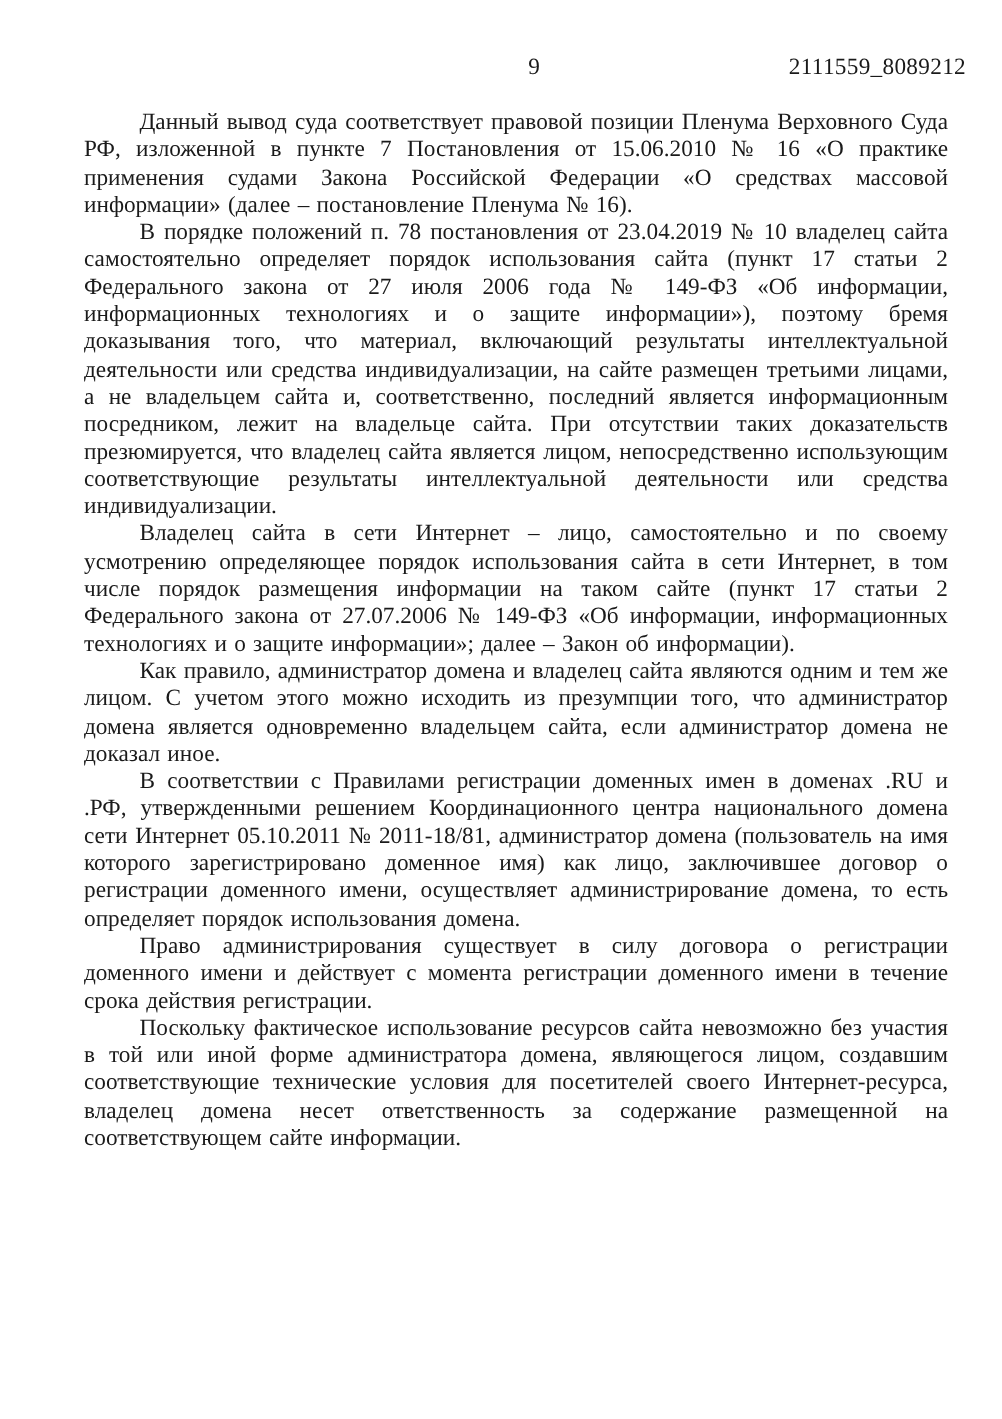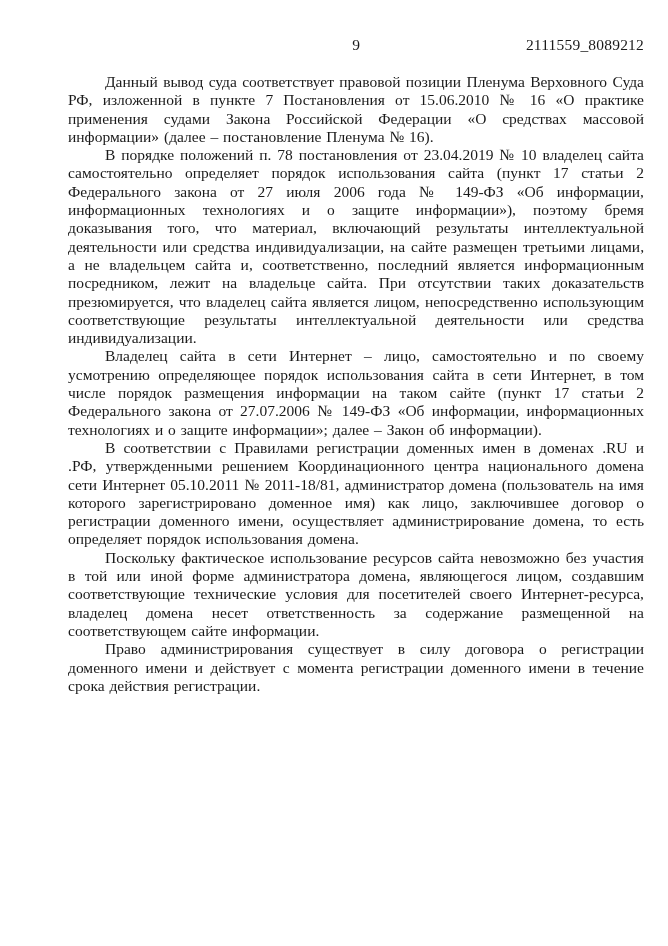--- a/index.html
+++ b/index.html
@@ -34,21 +34,21 @@
   .case-num {
     position: absolute;
     right: 0;
     top: 0;
     text-align: right;
     letter-spacing: 0.2px;
   }
   .body-text {
     position: absolute;
     top: 73px;
-    left: 68px;
+    left: 56px;
     width: 576px;
   }
   .body-text p {
     margin: 0;
     font-size: 15.5px;
     line-height: 18.3px;
     text-align: justify;
     text-indent: 37px;
     word-spacing: 1px;
   }
@@ -58,17 +58,18 @@
 
 <div class="page">
   <div class="header">
     <span class="page-num">9</span>
     <span class="case-num">2111559_8089212</span>
   </div>
   <div class="body-text">
     <p>Данный вывод суда соответствует правовой позиции Пленума Верховного Суда РФ, изложенной в пункте 7 Постановления от 15.06.2010 № 16 «О практике применения судами Закона Российской Федерации «О средствах массовой информации» (далее – постановление Пленума № 16).</p>
     <p>В порядке положений п. 78 постановления от 23.04.2019 № 10 владелец сайта самостоятельно определяет порядок использования сайта (пункт 17 статьи 2 Федерального закона от 27 июля 2006 года № 149-ФЗ «Об информации, информационных технологиях и о защите информации»), поэтому бремя доказывания того, что материал, включающий результаты интеллектуальной деятельности или средства индивидуализации, на сайте размещен третьими лицами, а не владельцем сайта и, соответственно, последний является информационным посредником, лежит на владельце сайта. При отсутствии таких доказательств презюмируется, что владелец сайта является лицом, непосредственно использующим соответствующие результаты интеллектуальной деятельности или средства индивидуализации.</p>
     <p>Владелец сайта в сети Интернет – лицо, самостоятельно и по своему усмотрению определяющее порядок использования сайта в сети Интернет, в том числе порядок размещения информации на таком сайте (пункт 17 статьи 2 Федерального закона от 27.07.2006 № 149-ФЗ «Об информации, информационных технологиях и о защите информации»; далее – Закон об информации).</p>
+    <p>Как правило, администратор домена и владелец сайта являются одним и тем же лицом. С учетом этого можно исходить из презумпции того, что администратор домена является одновременно владельцем сайта, если администратор домена не доказал иное.</p>
     <p>В соответствии с Правилами регистрации доменных имен в доменах .RU и .РФ, утвержденными решением Координационного центра национального домена сети Интернет 05.10.2011 № 2011-18/81, администратор домена (пользователь на имя которого зарегистрировано доменное имя) как лицо, заключившее договор о регистрации доменного имени, осуществляет администрирование домена, то есть определяет порядок использования домена.</p>
+    <p>Право администрирования существует в силу договора о регистрации доменного имени и действует с момента регистрации доменного имени в течение срока действия регистрации.</p>
     <p>Поскольку фактическое использование ресурсов сайта невозможно без участия в той или иной форме администратора домена, являющегося лицом, создавшим соответствующие технические условия для посетителей своего Интернет-ресурса, владелец домена несет ответственность за содержание размещенной на соответствующем сайте информации.</p>
-    <p>Право администрирования существует в силу договора о регистрации доменного имени и действует с момента регистрации доменного имени в течение срока действия регистрации.</p>
   </div>
 </div>
 
 </body></html>

